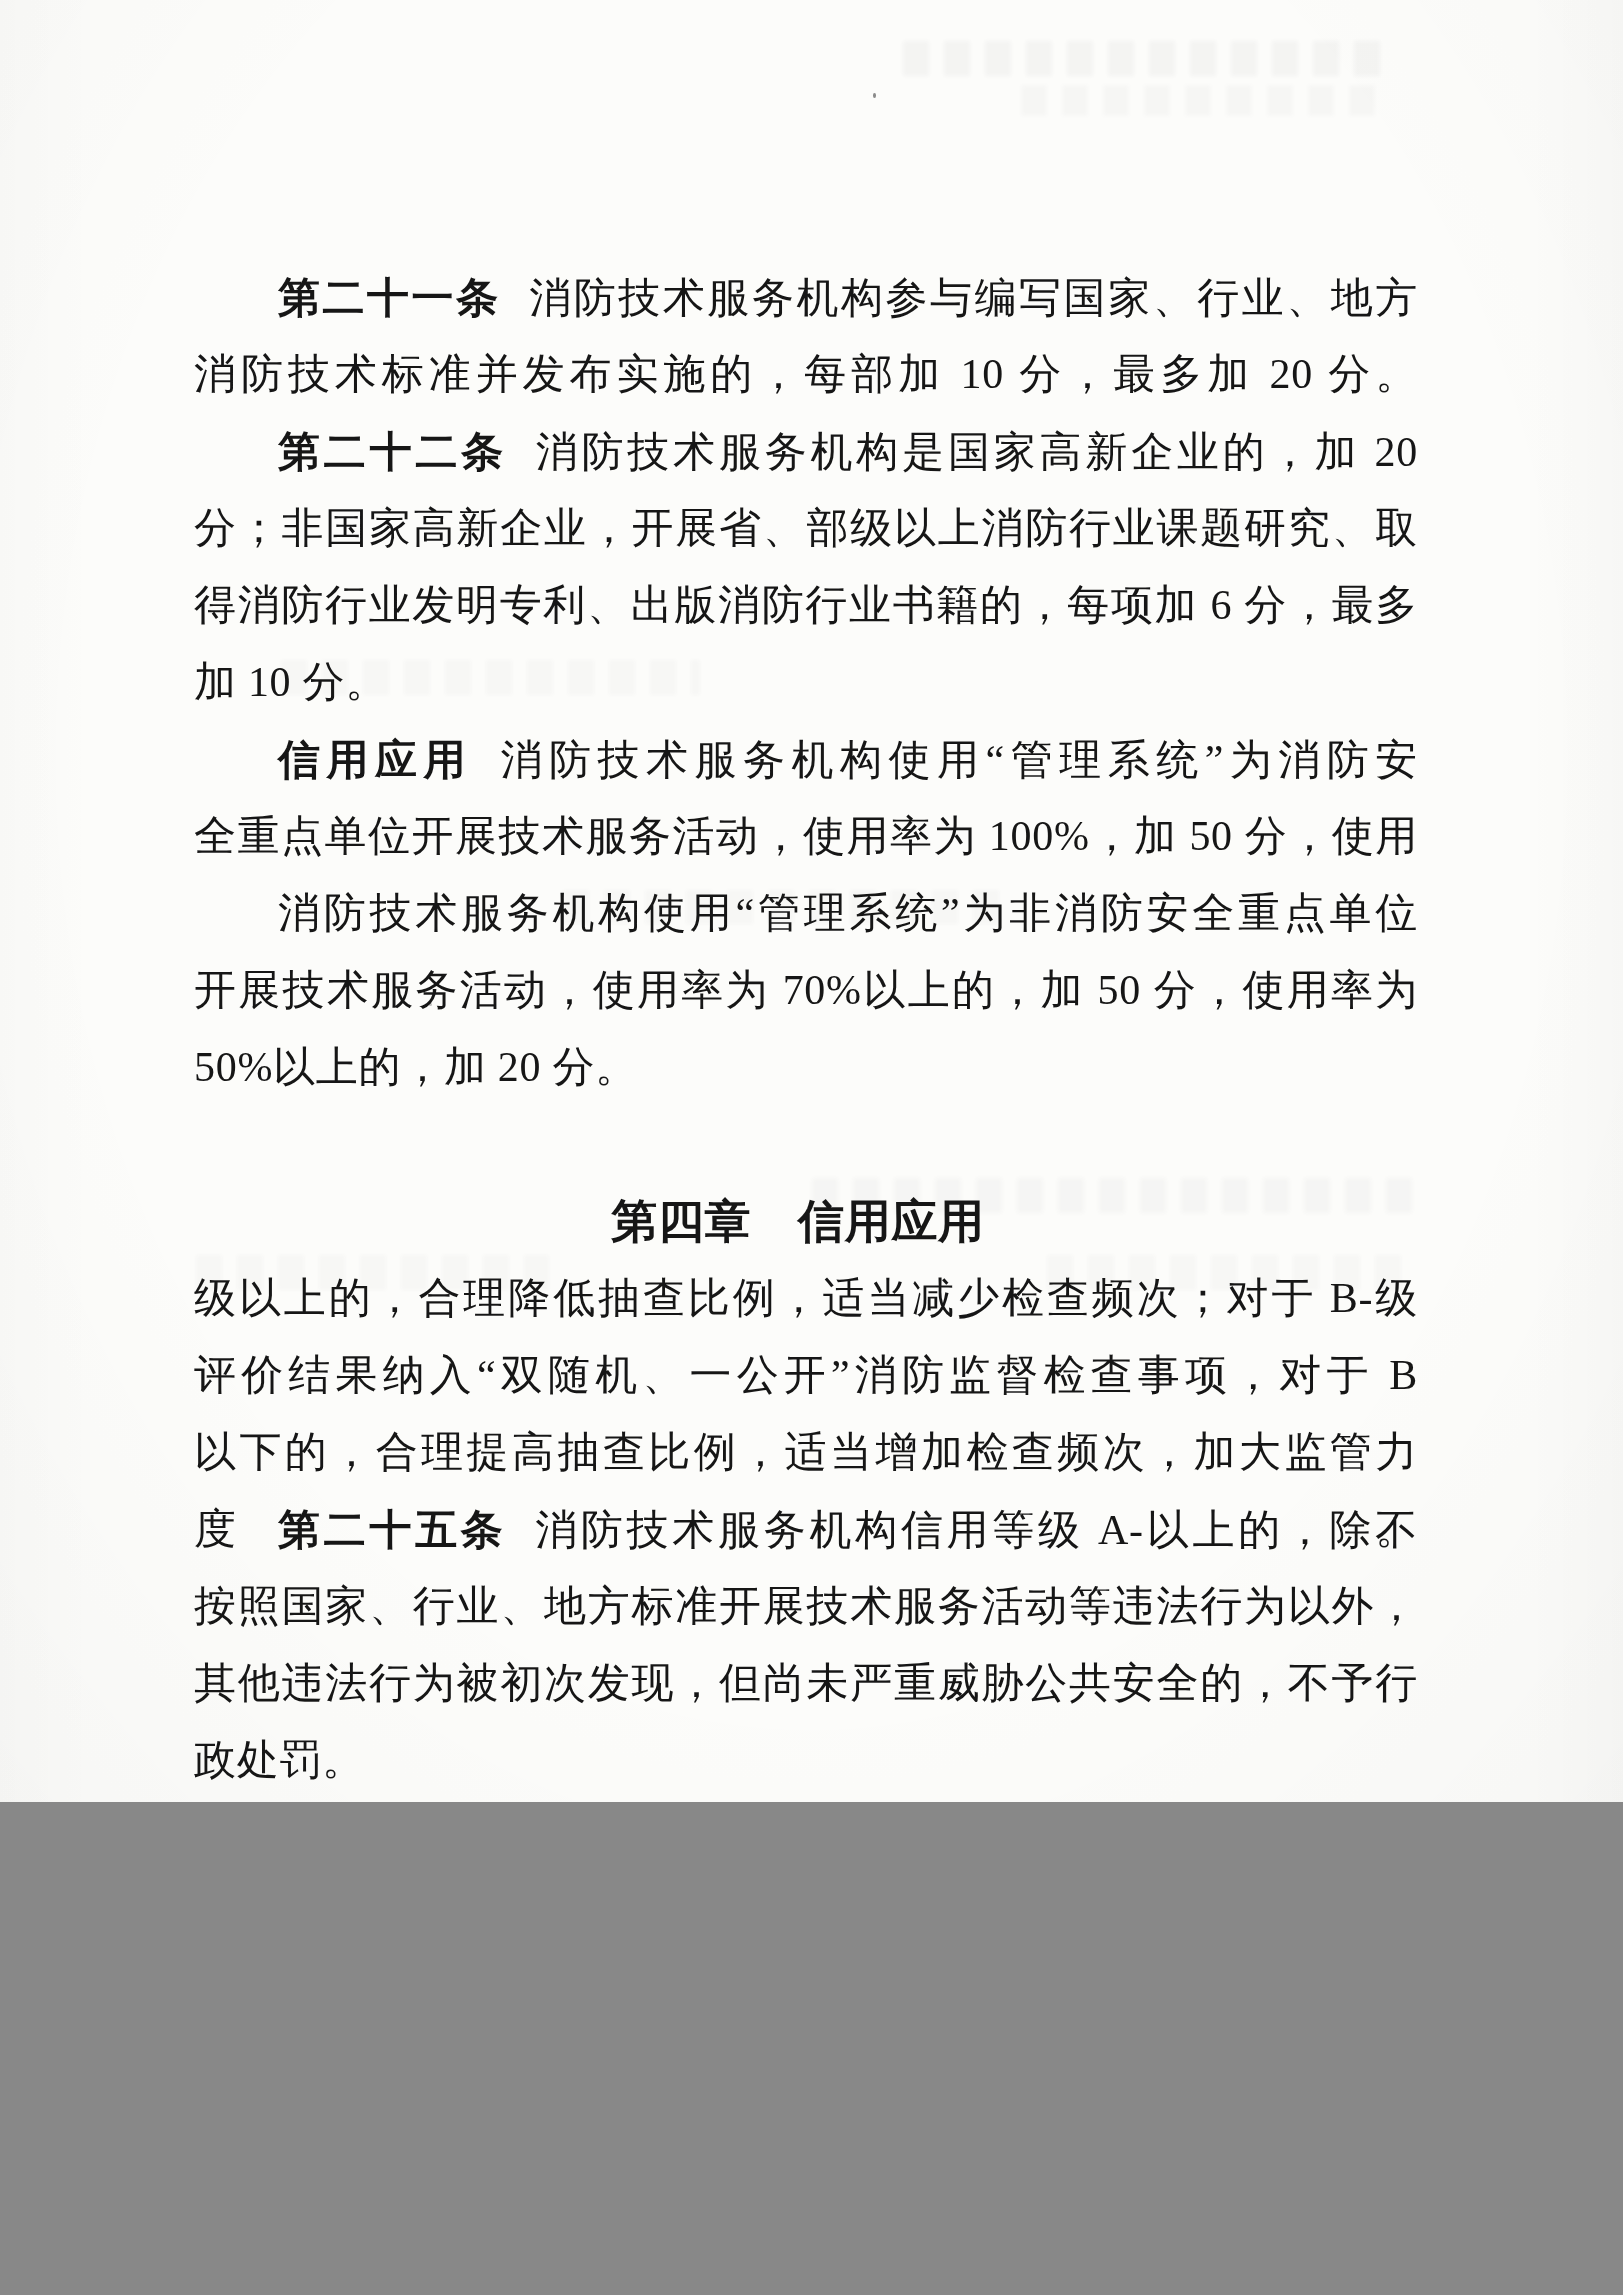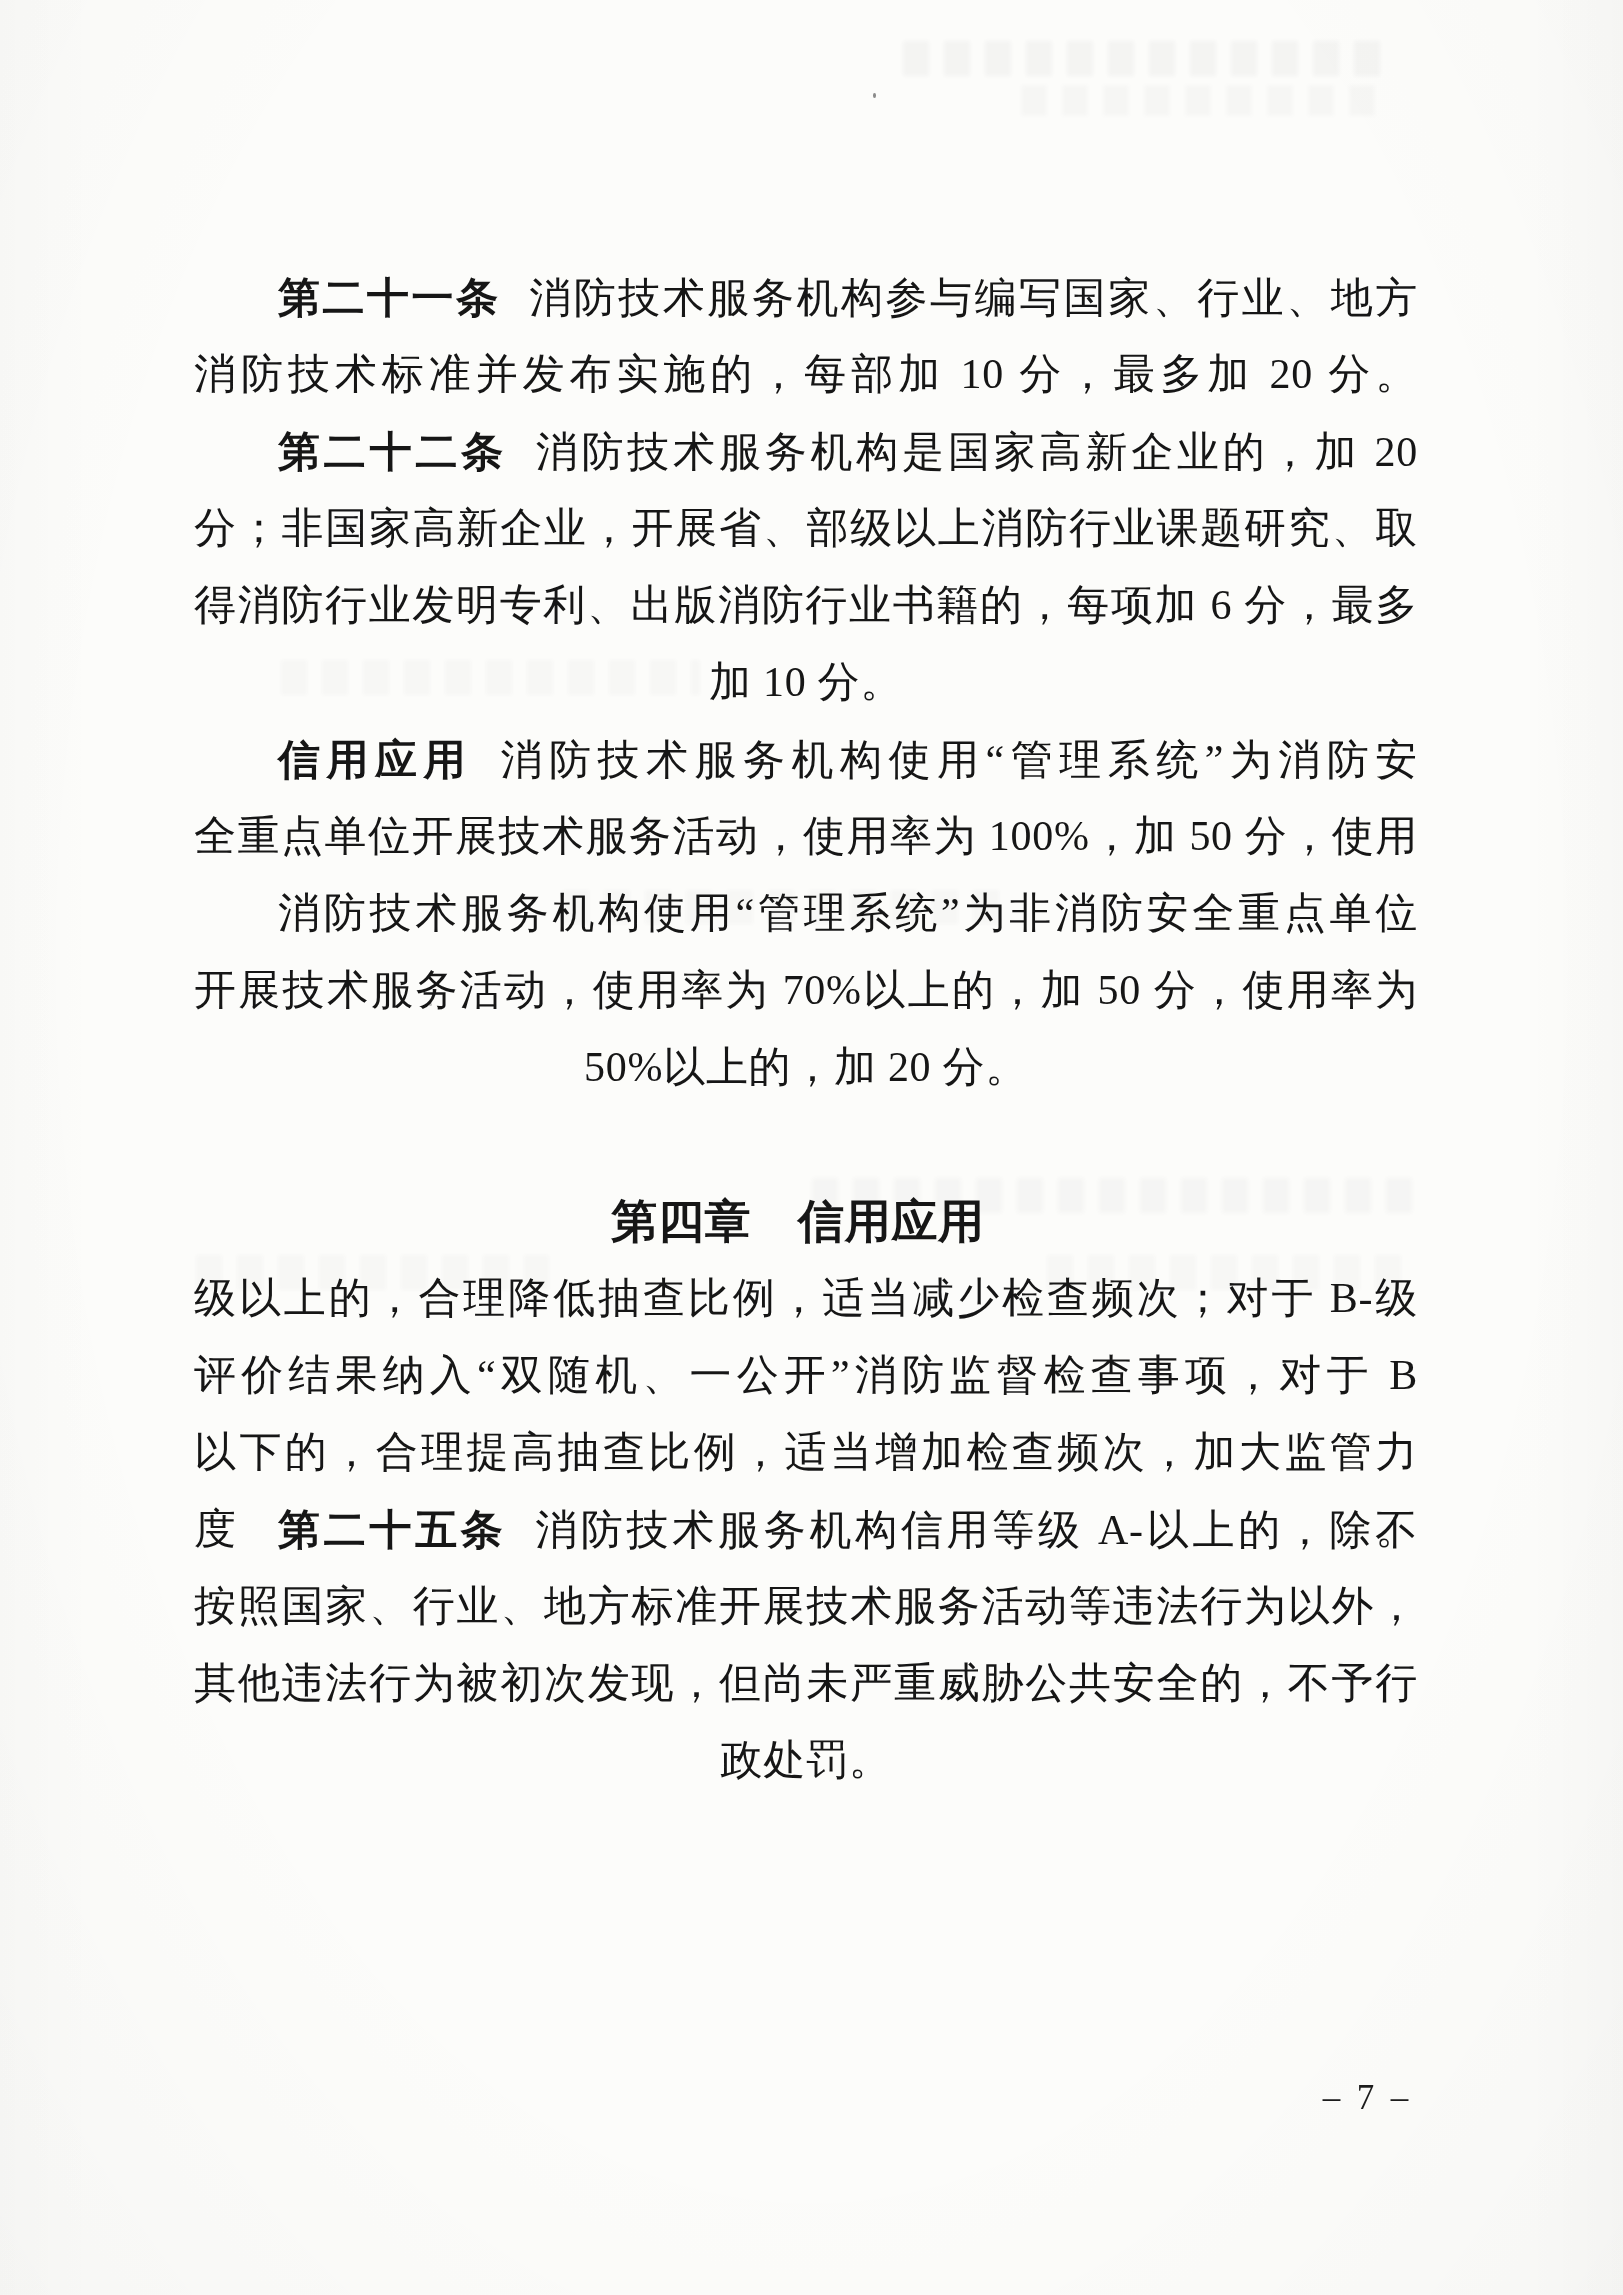--- a/index.html
+++ b/index.html
@@ -3,21 +3,21 @@
 <meta charset="utf-8">
 <style>
   html, body {
     margin: 0;
     padding: 0;
     background: #888;
   }
   .page {
     position: relative;
     width: 1623px;
-    height: 2295px;
+    height: 1802px;
     margin: 0 auto;
     background:
       radial-gradient(ellipse at 50% 42%, rgba(0,0,0,0) 62%, rgba(0,0,0,0.018) 100%),
       linear-gradient(90deg, rgba(0,0,0,0.012) 0, rgba(0,0,0,0) 6%, rgba(0,0,0,0) 94%, rgba(0,0,0,0.014) 100%),
       #fcfcfa;
     overflow: hidden;
     font-family: "Liberation Serif", "DejaVu Serif", serif;
     color: #161616;
   }
 
@@ -25,21 +25,21 @@
   .text-block {
     position: absolute;
     left: 194px;
     top: 259px;
     width: 1224px;
   }
   .line {
     height: 77px;
     line-height: 77px;
     font-size: 42px;
-    text-align: center;
+    text-align: left;
     letter-spacing: 0.7px;
   }
   .line.fill {
     text-align: justify;
     text-align-last: justify;
     text-justify: inter-ideograph;
   }
   .line.indent { padding-left: 84px; }
   .line.spacer { height: 77px; }
   .line.heading {

